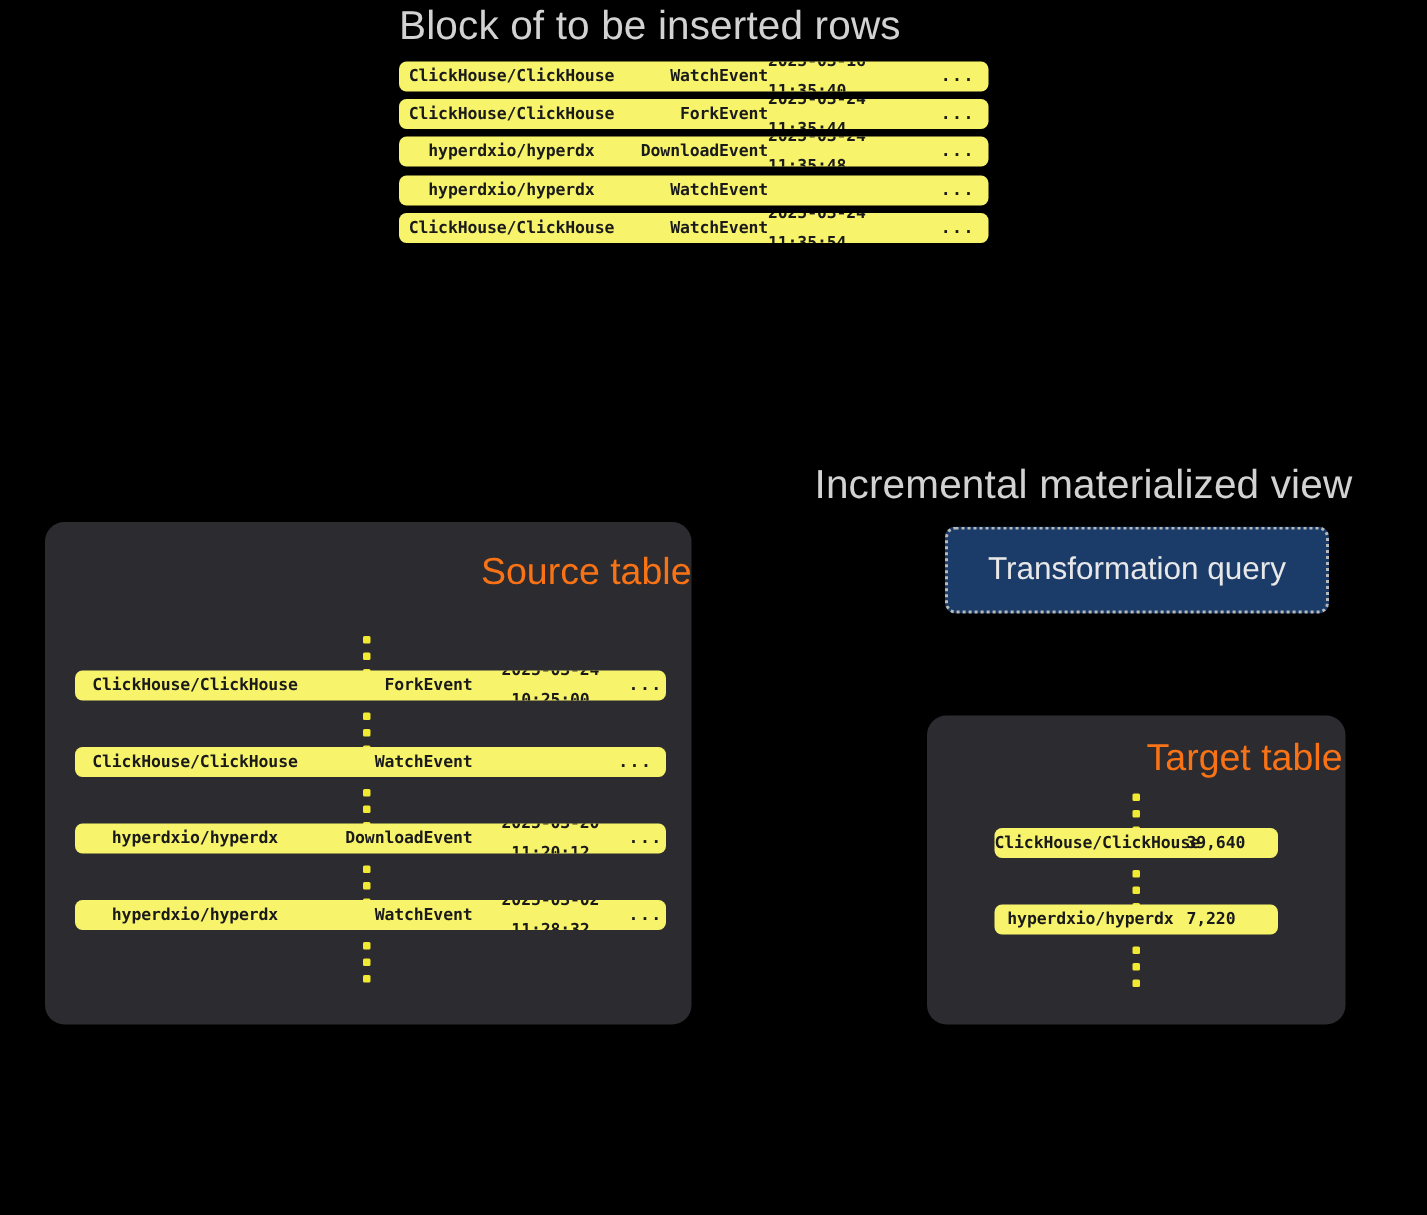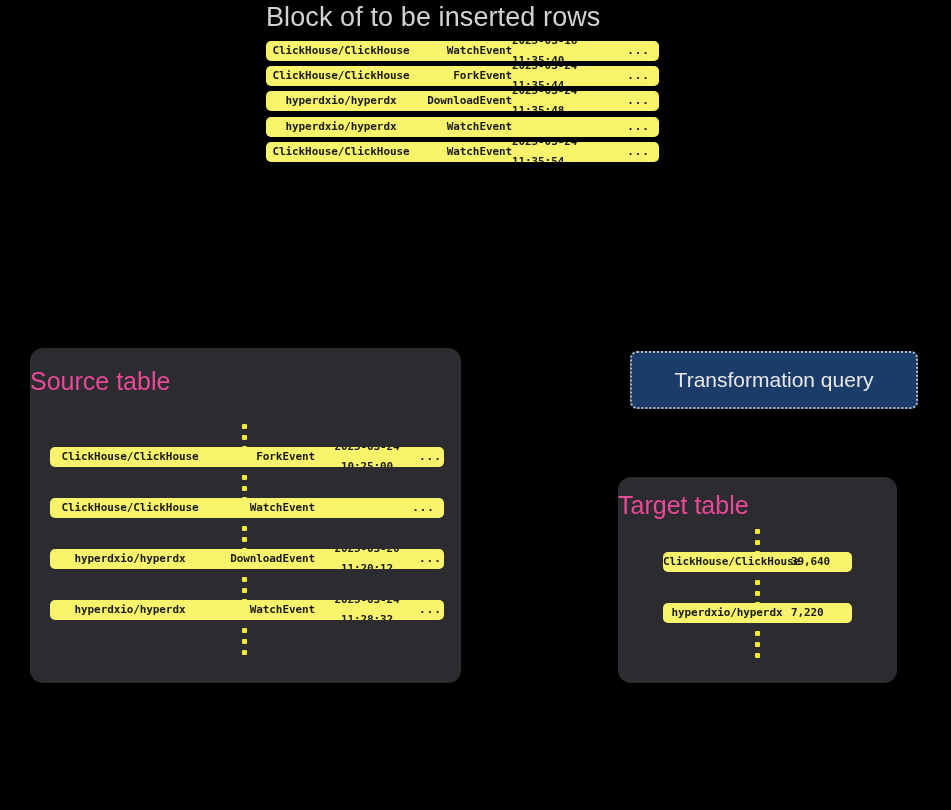--- a/index.html
+++ b/index.html
@@ -16,24 +16,24 @@
   .heading{
     position:absolute;
     color:#d2d2d2;
     font-size:27px;
     font-weight:400;
     letter-spacing:.1px;
     white-space:nowrap;
     font-family:"Liberation Sans", sans-serif;
   }
   .card-title{
-    color:#ec4899;
+    color:#f97316;
     font-size:25px;
     font-weight:400;
-    text-align:left;
+    text-align:right;
     white-space:nowrap;
     font-family:"Liberation Sans", sans-serif;
   }
 
   
   .pill{
     background:#f7f46b;
     color:#1a1a1a;
     border-radius:5px;
     height:20px;
@@ -84,21 +84,21 @@
   .dots{position:absolute;display:flex;flex-direction:column;align-items:center;}
   .dots i{
     display:block;width:5px;height:5px;background:#f2e933;
     border-radius:1px;margin-bottom:6px;
   }
   .dots i:last-child{margin-bottom:0;}
 
   
   #mv-heading{left:527px;top:308px;}
   #transform-box{
-    position:absolute;left:614px;top:351px;width:288px;height:58px;
+    position:absolute;left:614px;top:351px;width:256px;height:58px;
     background:#1b3b69;
     border:2px dotted #b9b9b9;
     border-radius:7px;
     box-sizing:border-box;
     display:flex;align-items:center;justify-content:center;
     color:#e8e8e8;
     font-size:21px;
     font-family:"Liberation Sans", sans-serif;
     white-space:nowrap;
   }
@@ -188,31 +188,32 @@
 
     <div class="dots" style="left:212px;top:229px;">
       <i></i>
         <i></i>
         <i></i>
     </div>
 
     <div class="pill src-pill" style="top:252px;">
       <span class="c-repo">hyperdxio/hyperdx</span>
       <span class="c-event">WatchEvent</span>
-      <span class="c-ts">2025-03-24 11:28:32</span>
+      <span class="c-ts">2025-03-02 11:28:32</span>
       <span class="c-dots">...</span>
     </div>
 
     <div class="dots" style="left:212px;top:280px;">
       <i></i>
         <i></i>
         <i></i>
     </div>
   </div>
 
+  <div class="heading" id="mv-heading">Incremental materialized view</div>
 
   <div id="transform-box">
     <span>Transformation query</span>
   </div>
 
   <div class="card" id="target-card">
 
     <div class="card-title" id="target-title">Target table</div>
 
     <div class="dots" style="left:137px;top:52px;">

